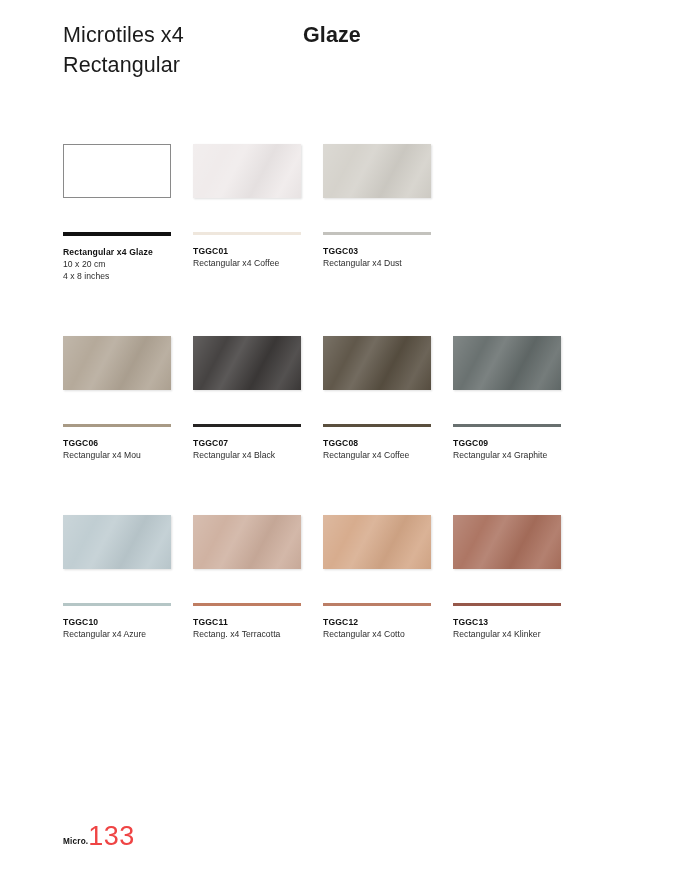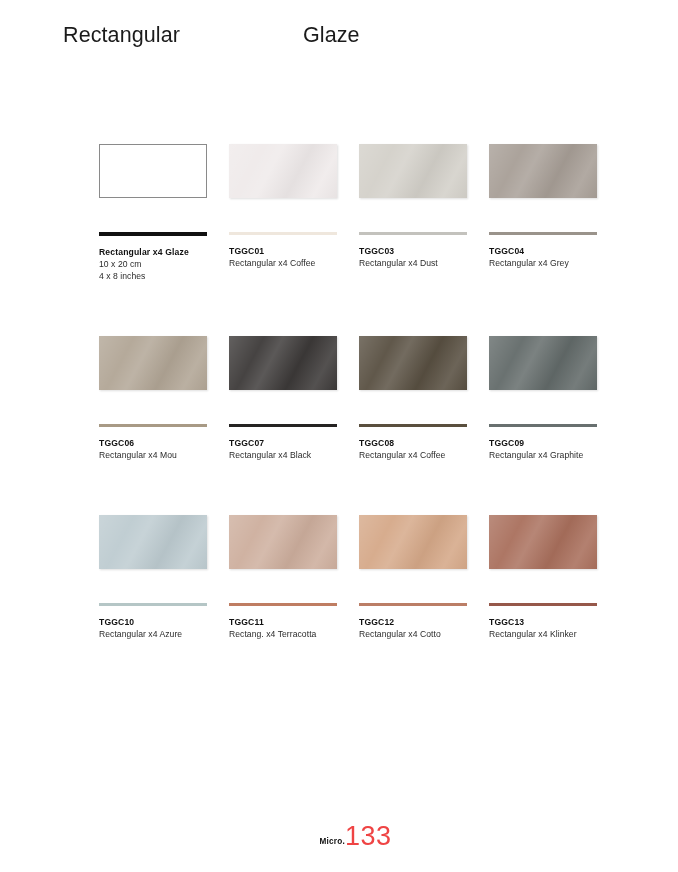--- a/index.html
+++ b/index.html
@@ -30,41 +30,40 @@
     font-size: 21.5px;
     line-height: 30px;
     font-weight: 400;
     letter-spacing: 0.1px;
     color: #1b1b1b;
   }
   .title-main .line2 { display: block; }
   .title-sub {
     font-size: 21.5px;
     line-height: 30px;
-    font-weight: 400;
+    font-weight: 700;
     letter-spacing: 0.1px;
     color: #1b1b1b;
   }
 
   
   .swatch-grid {
     position: absolute;
     left: 63px;
     top: 144px;
     width: 585px;
   }
   .swatch-row {
     display: flex;
     gap: 0px;
     margin-bottom: 54px;
   }
   .swatch-cell {
     width: 122px;
     margin-right: 0px;
-    margin-left: 36px;
   }
   .swatch-cell + .swatch-cell { margin-left: 8px; }
   .swatch-row .swatch-cell { flex: 0 0 122px; }
   .swatch-row { justify-content: flex-start; }
   .swatch-cell { margin-right: 0; }
 
   .tile {
     width: 108px;
     height: 54px;
     box-sizing: border-box;
@@ -118,21 +117,21 @@
   }
 
   
   .footer {
     position: absolute;
     left: 63px;
     right: 30px;
     bottom: 22px;
     display: flex;
     align-items: flex-end;
-    justify-content: center;
+    justify-content: flex-start;
     margin-top: 12px;
   }
   .brand {
     font-size: 8.2px;
     font-weight: 700;
     letter-spacing: 0.2px;
     color: #111111;
     padding-bottom: 4px;
   }
   .page-number {
@@ -141,20 +140,21 @@
     letter-spacing: 0.5px;
     color: #ef4444;
     line-height: 28px;
   }
 </style>
 </head>
 <body>
 
 <div class="page-header">
   <div class="title-main">
+    <span>Microtiles x4</span>
     <span class="line2">Rectangular</span>
   </div>
   <div class="title-sub">Glaze</div>
 </div>
 
 <div class="swatch-grid">
     <div class="swatch-row">
       <div class="swatch-cell">
         <div class="tile outline"></div>
         <div class="rule thick" style="background: rgb(17, 17, 17);"></div>
@@ -167,26 +167,20 @@
         <div class="rule" style="background: rgb(239, 231, 221);"></div>
         <div class="code">TGGC01</div>
         <div class="desc">Rectangular x4 Coffee</div>
       </div>
       <div class="swatch-cell">
         <div class="tile glossy shadowed" style="background: rgb(211, 208, 201);"></div>
         <div class="rule" style="background: rgb(195, 194, 189);"></div>
         <div class="code">TGGC03</div>
         <div class="desc">Rectangular x4 Dust</div>
       </div>
-      <div class="swatch-cell">
-        <div class="tile glossy shadowed" style="background: rgb(167, 158, 150);"></div>
-        <div class="rule" style="background: rgb(154, 147, 139);"></div>
-        <div class="code">TGGC04</div>
-        <div class="desc">Rectangular x4 Grey</div>
-      </div>
     </div>
     <div class="swatch-row">
       <div class="swatch-cell">
         <div class="tile glossy shadowed" style="background: rgb(177, 165, 149);"></div>
         <div class="rule" style="background: rgb(168, 154, 133);"></div>
         <div class="code">TGGC06</div>
         <div class="desc">Rectangular x4 Mou</div>
       </div>
       <div class="swatch-cell">
         <div class="tile glossy shadowed" style="background: rgb(60, 57, 56);"></div>

